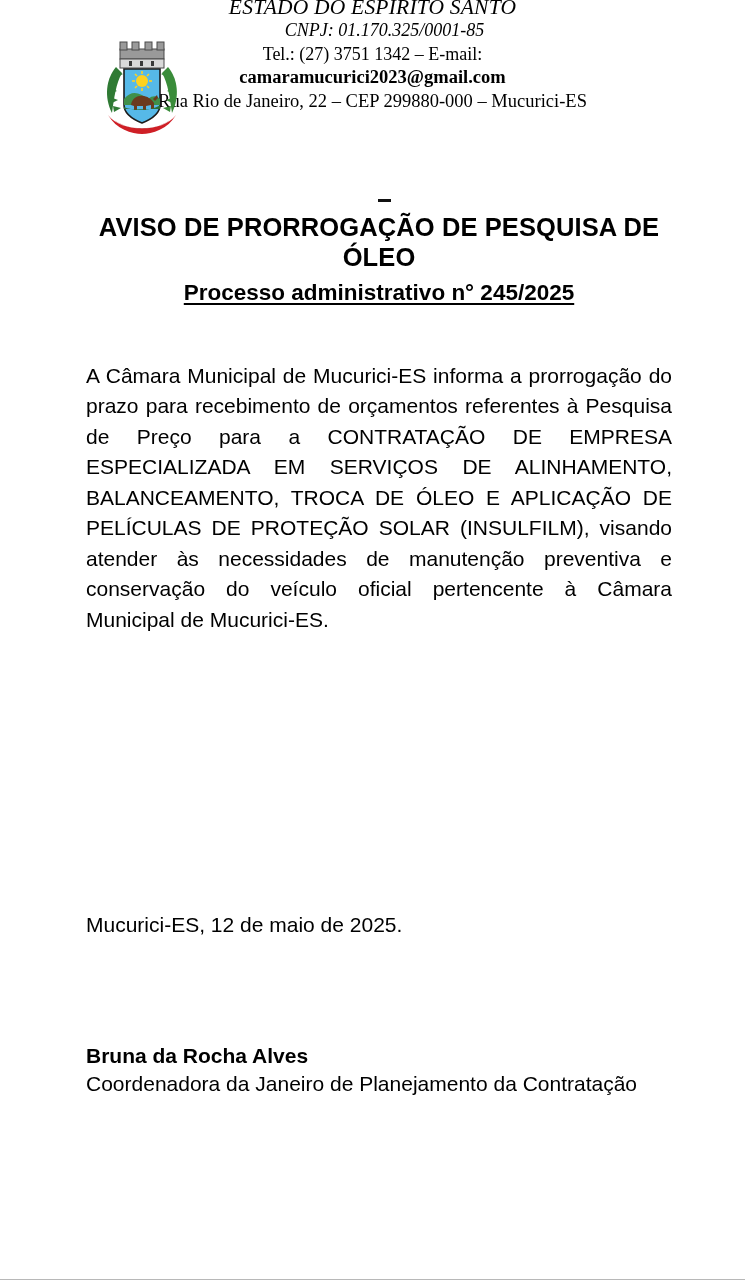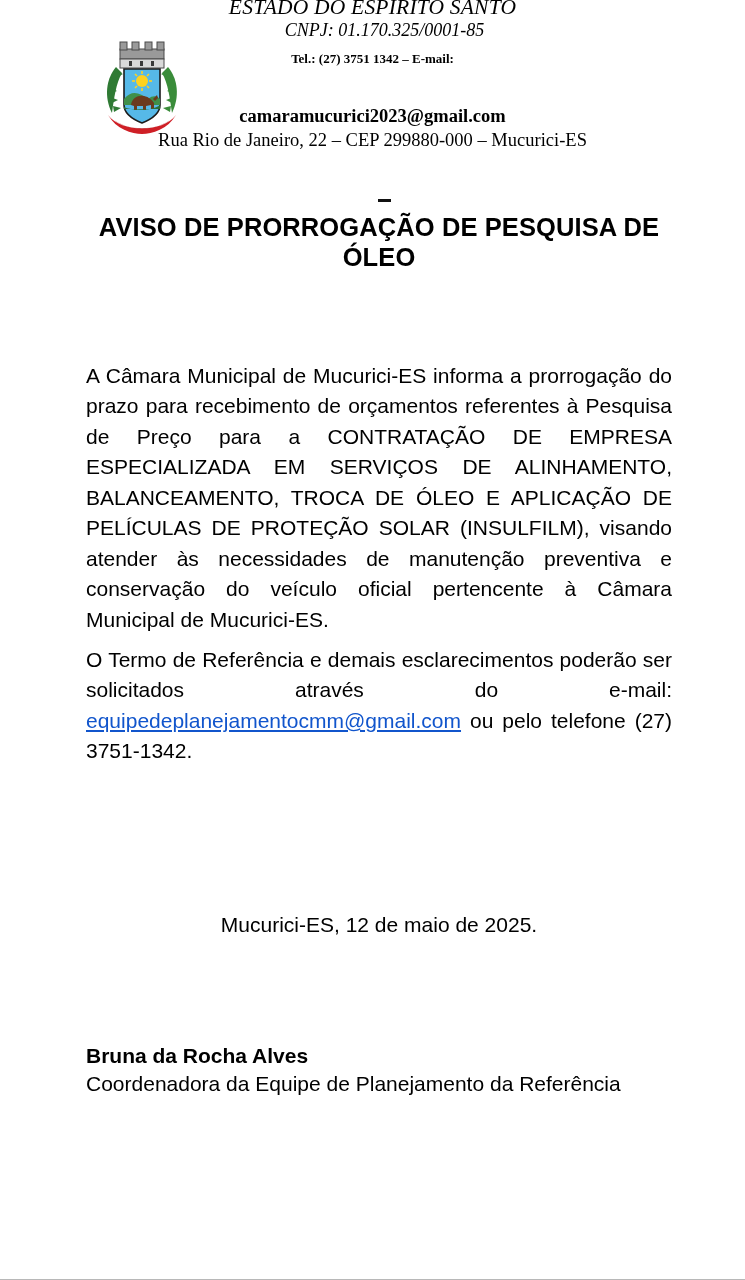--- a/index.html
+++ b/index.html
@@ -22,22 +22,22 @@
   }
   .lh-text {
     position:absolute; left:0; top:-6px; width:745px;
     text-align:center;
     font-family:"Liberation Serif", serif;
     line-height:1.22;
   }
   .lh-line { display:block; white-space:nowrap; }
   .lh-state  { font-style:italic; font-size:21.5px; letter-spacing:.2px; }
   .lh-cnpj   { font-style:italic; font-size:18px;margin-left:24px; }
-  .lh-tel    { font-weight:bold; font-size:13px; margin-top:9px; }
-  .lh-mail   { font-weight:bold; font-size:18.5px;margin-top:38px; }
+  .lh-tel    { font-weight:normal; font-size:18px; margin-top:2px; }
+  .lh-mail   { font-weight:bold; font-size:18.5px; }
   .lh-addr   { font-size:18.5px; margin-top:1px; }
 
   
   .brasao {
     position:absolute; left:96px; top:37px; width:92px; height:98px;
     z-index:3;
   }
   .brasao svg { display:block; width:92px; height:98px; }
 
   
@@ -65,21 +65,21 @@
     font-size:21px; line-height:1.45;
   }
   .body-text p { margin:0 0 10px 0; text-align:justify; }
   .body-text p.last-para { margin-bottom:0; }
   .body-text b { font-weight:normal; }
   .mail-link {
     color:#1155cc; text-decoration:underline; text-underline-offset:2px;
   }
   .datestamp {
     position:absolute; left:86px; top:910px; width:586px;
-    font-size:21px; line-height:1.45; text-align:center;
+    font-size:21px; line-height:1.45; text-align:left;
   }
 
   
   .signature {
     position:absolute; left:86px; top:1042px; width:586px;
     text-align:left; font-size:21px; line-height:1.33;
   }
   .sig-name { font-weight:bold; display:block; }
   .sig-role { display:block; }
 </style>
@@ -159,31 +159,31 @@
 
         <path d="M12 78 C26 96 66 96 80 78 C72 92 56 97 46 97 C36 97 20 92 12 78 Z" fill="#cf1f26"></path>
         <path d="M18 83 C30 94 62 94 74 83 C64 90 52 92 46 92 C40 92 28 90 18 83 Z" fill="#a8151b" opacity=".55"></path>
       </svg>
     </div>
   </div>
 
   <div class="title-block">
     <span class="stray-dash"></span>
     <div class="doc-title">AVISO DE PRORROGAÇÃO DE PESQUISA DE ÓLEO</div>
+    <div class="doc-subtitle">Processo administrativo n° 245/2025</div>
   </div>
 
   <div class="body-text">
 
     <p><span>A Câmara Municipal de Mucurici-ES informa a prorrogação do prazo para recebimento de orçamentos referentes à Pesquisa de Preço para a </span><b>CONTRATAÇÃO DE EMPRESA ESPECIALIZADA EM SERVIÇOS DE ALINHAMENTO, BALANCEAMENTO, TROCA DE ÓLEO E APLICAÇÃO DE PELÍCULAS DE PROTEÇÃO SOLAR (INSULFILM)</b><span>, visando atender às necessidades de manutenção preventiva e conservação do veículo oficial pertencente à Câmara Municipal de Mucurici-ES.</span></p>
 
 
 
-    <p class="last-para"><span>O Termo de Referência e demais esclarecimentos poderão ser solicitados através do e-mail: </span><a class="mail-link" href="#">equipedeplanejamentocmm@gmail.com</a><span> ou pelo telefone (27) 3751-1342.</span></p>
   </div>
 
   <div class="datestamp">Mucurici-ES, 12 de maio de 2025.</div>
 
   <div class="signature">
     <span class="sig-name">Bruna da Rocha Alves</span>
-    <span class="sig-role">Coordenadora da Equipe de Planejamento da Referência</span>
+    <span class="sig-role">Coordenadora da Janeiro de Planejamento da Contratação</span>
   </div>
 
 </div>
 
 </body></html>

